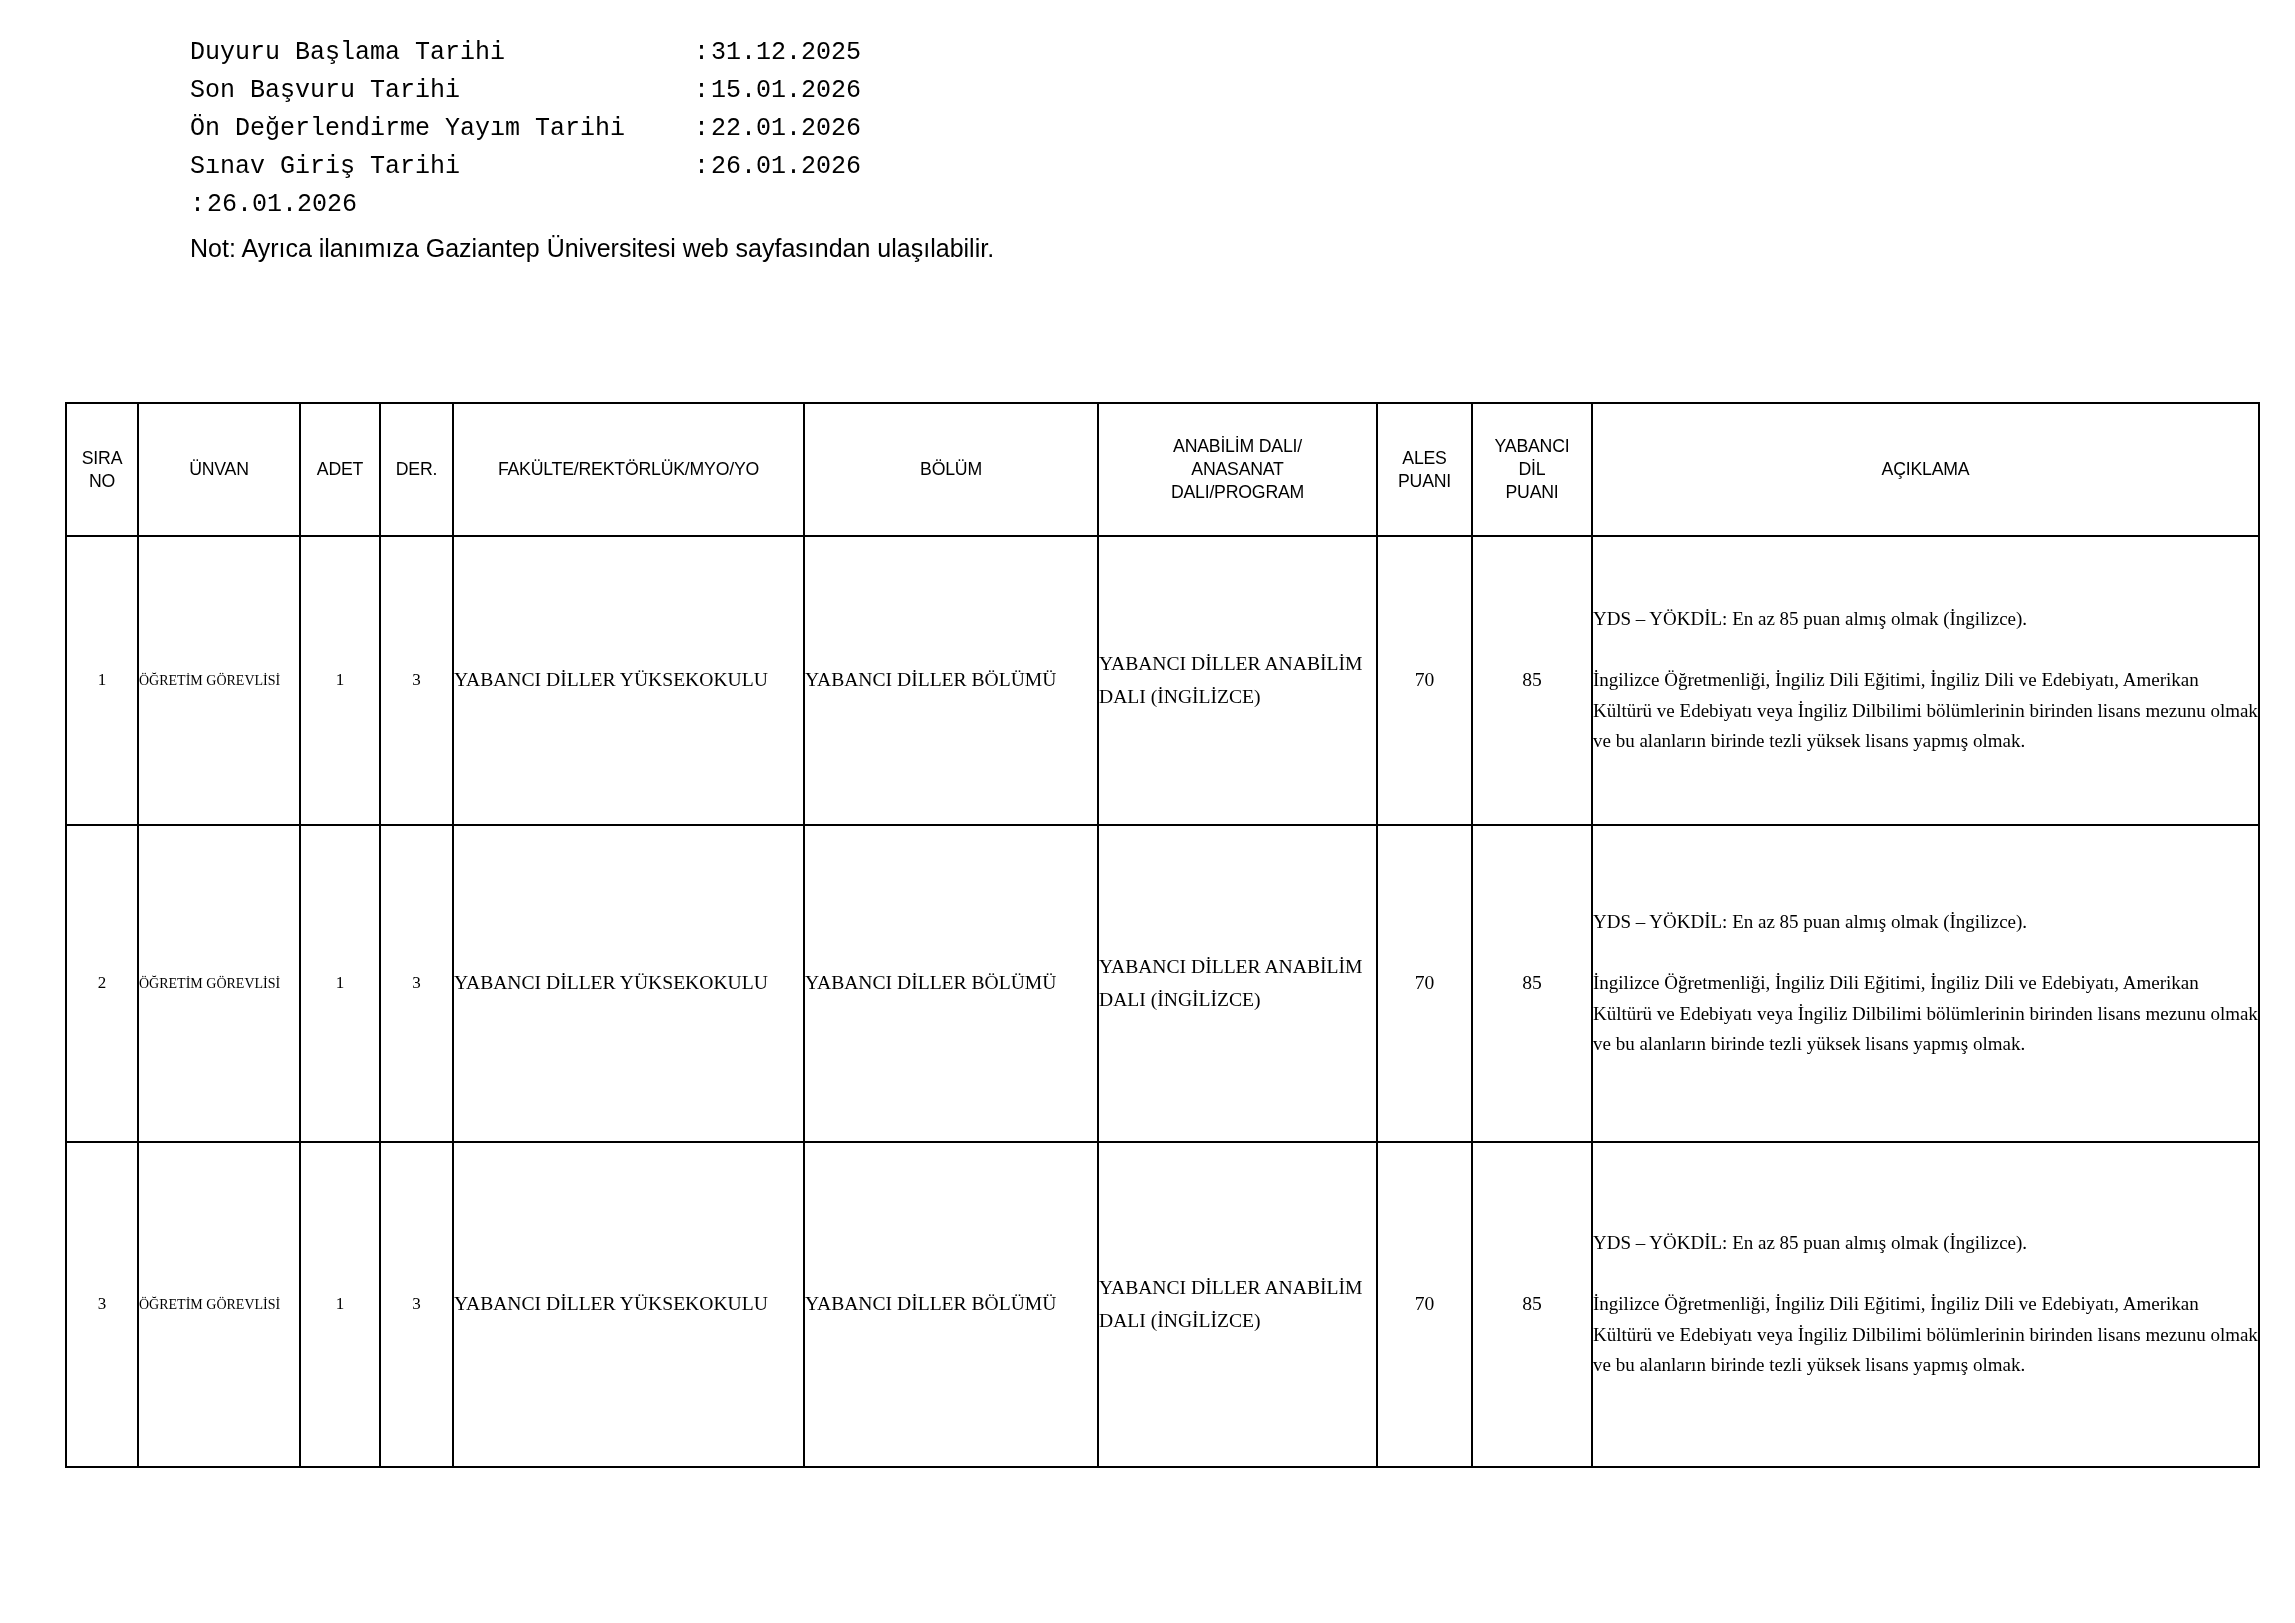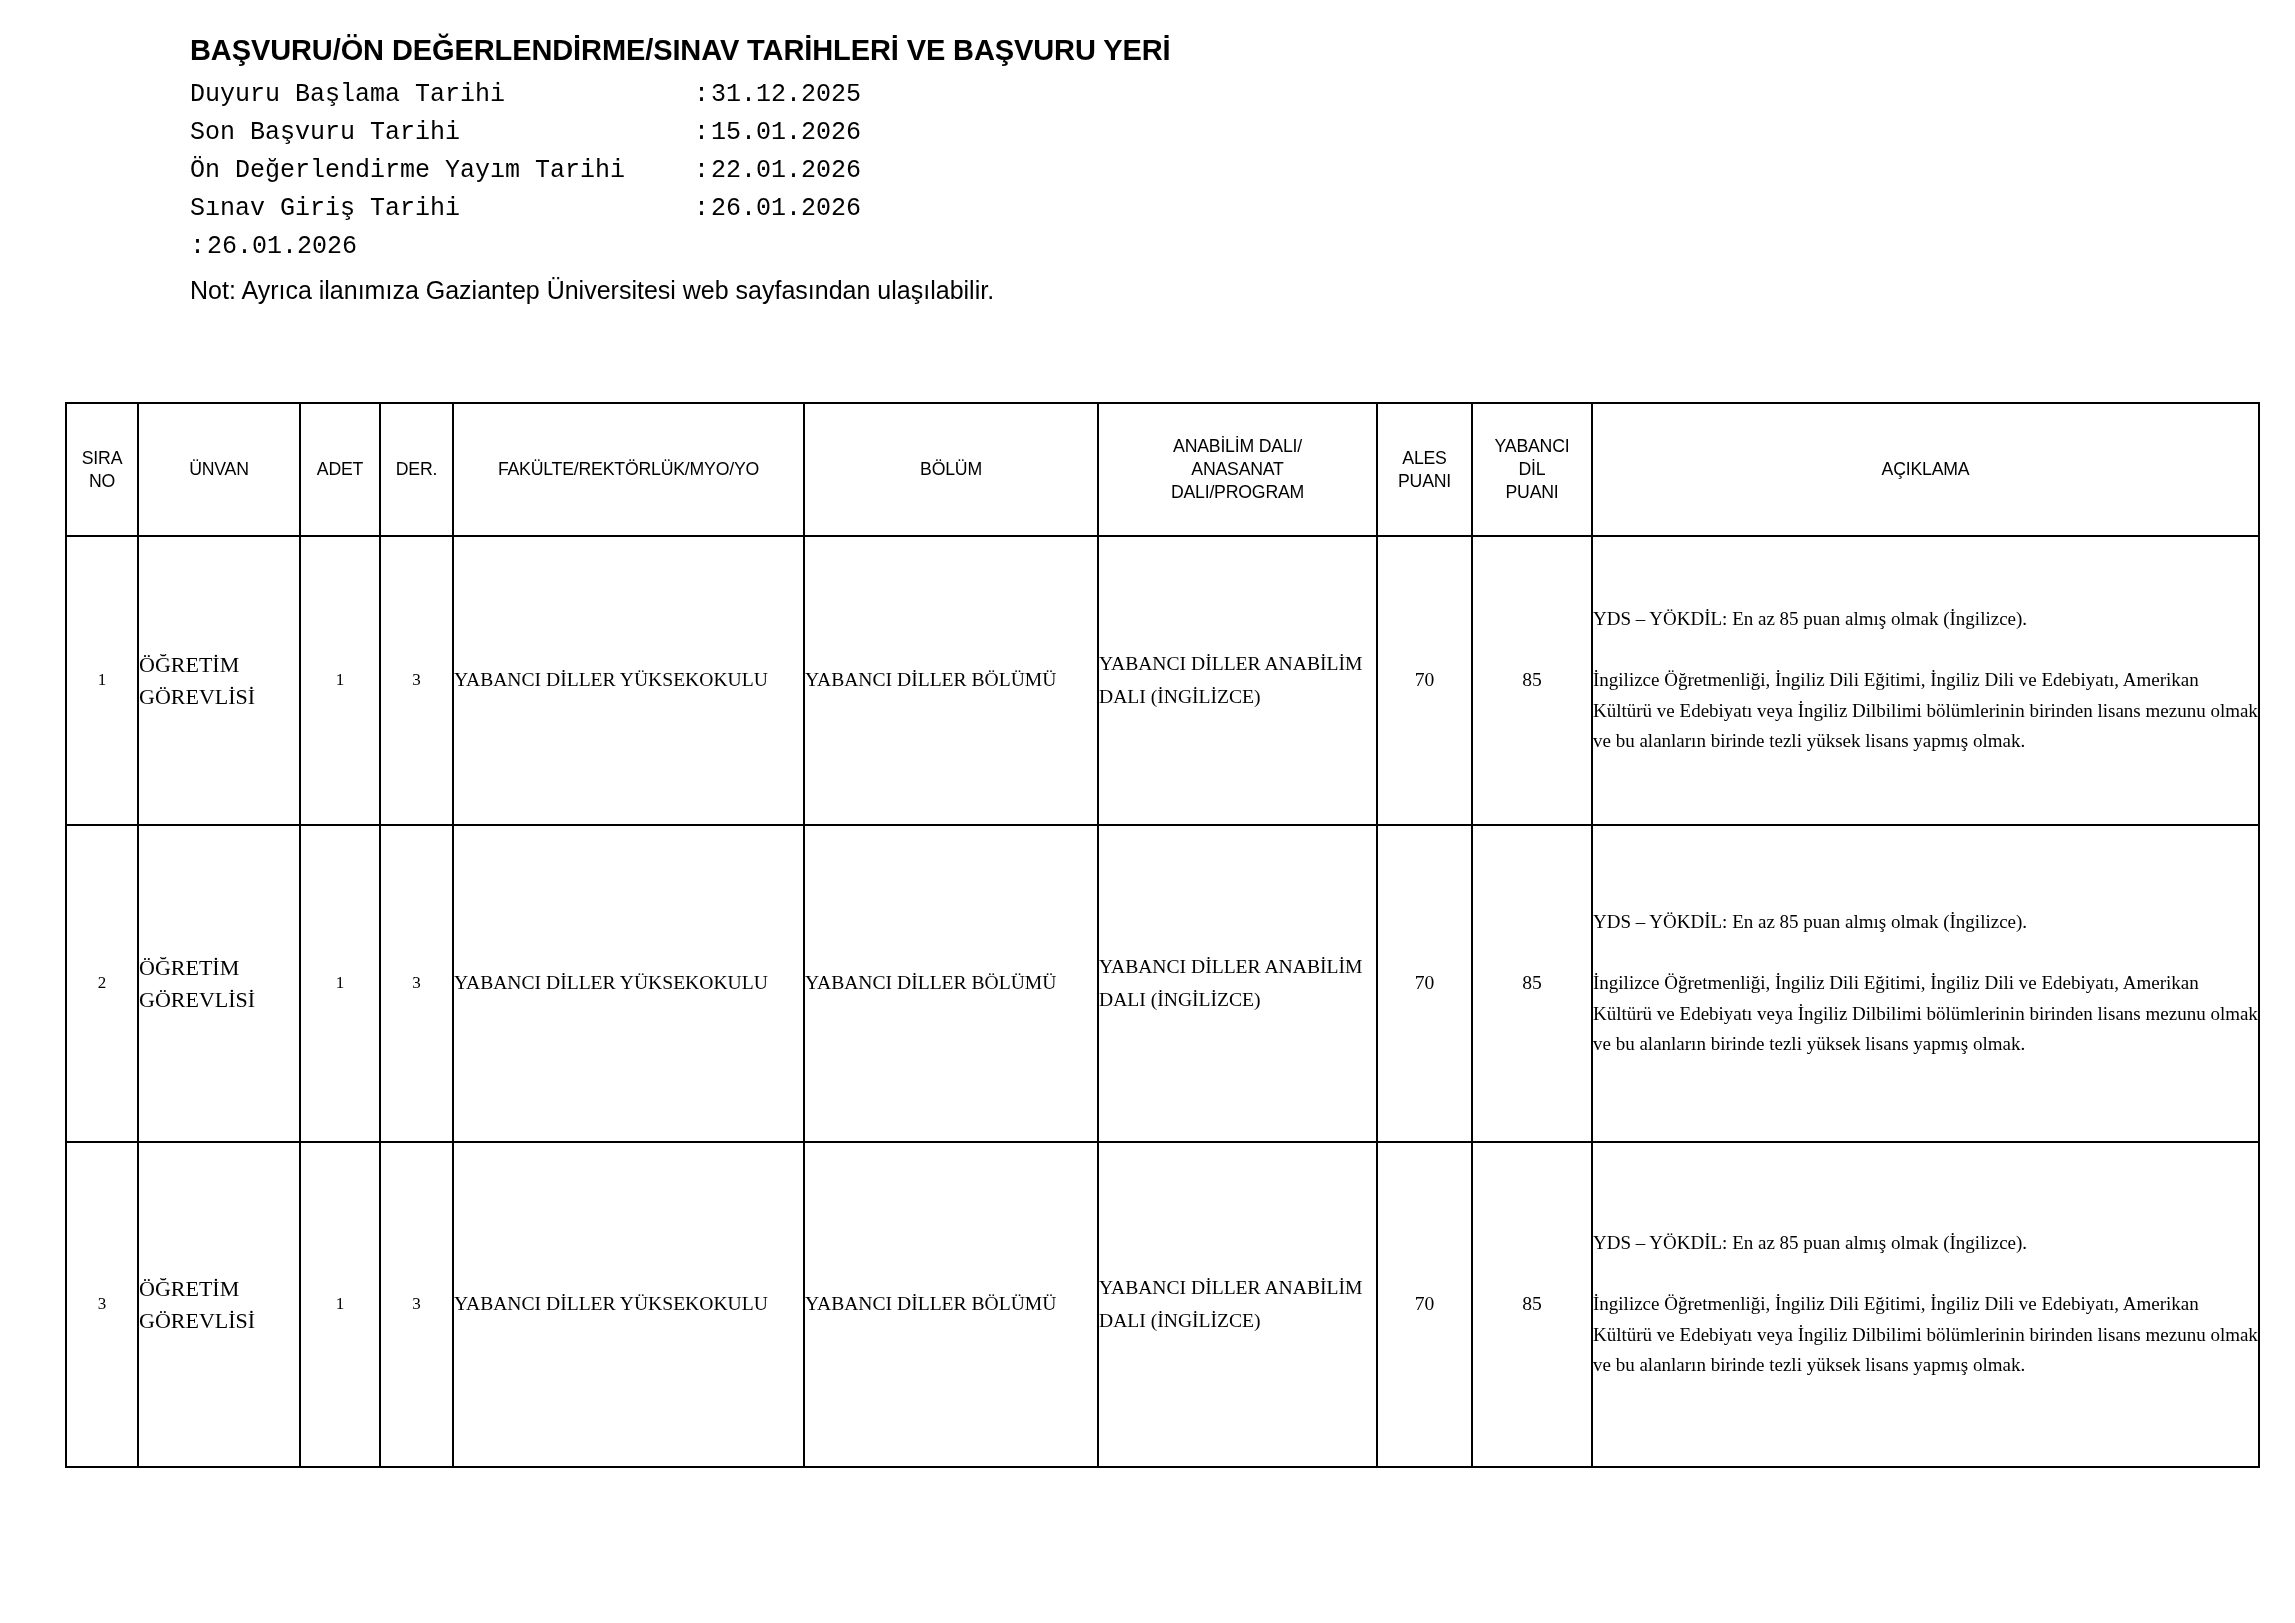--- a/index.html
+++ b/index.html
@@ -117,21 +117,21 @@
     font-size: 19.6px;
     line-height: 1.66;
     padding: 6.5px 9.2px;
   }
   td.cell-num {
     text-align: center;
     font-size: 17px;
     padding: 0;
   }
   td.cell-unvan {
-    font-size: 22px;
+    font-size: 14px;
     line-height: 1.42;
     padding-left: 9.2px;
     margin-left: 8px;
   }
   td.cell-fak,
   td.cell-bol,
   td.cell-anabil {
     padding-left: 11.8px;
   }
   td.cell-score {
@@ -152,21 +152,20 @@
   
   tr.row-1 td { height: 287px; }
   tr.row-2 td { height: 315px; }
   tr.row-3 td { height: 323px; }
 </style>
 </head>
 <body>
 
 <div class="doc-head">
 
-  <div class="doc-title">BAŞVURU/ÖN DEĞERLENDİRME/SINAV TARİHLERİ VE BAŞVURU YERİ</div>
 
   <div class="meta-list">
 
     <div class="meta-row">
       <span class="meta-label">Duyuru Başlama Tarihi</span>
       <span class="meta-sep">:</span>
       <span class="meta-value">31.12.2025</span>
     </div>
 
     <div class="meta-row">

